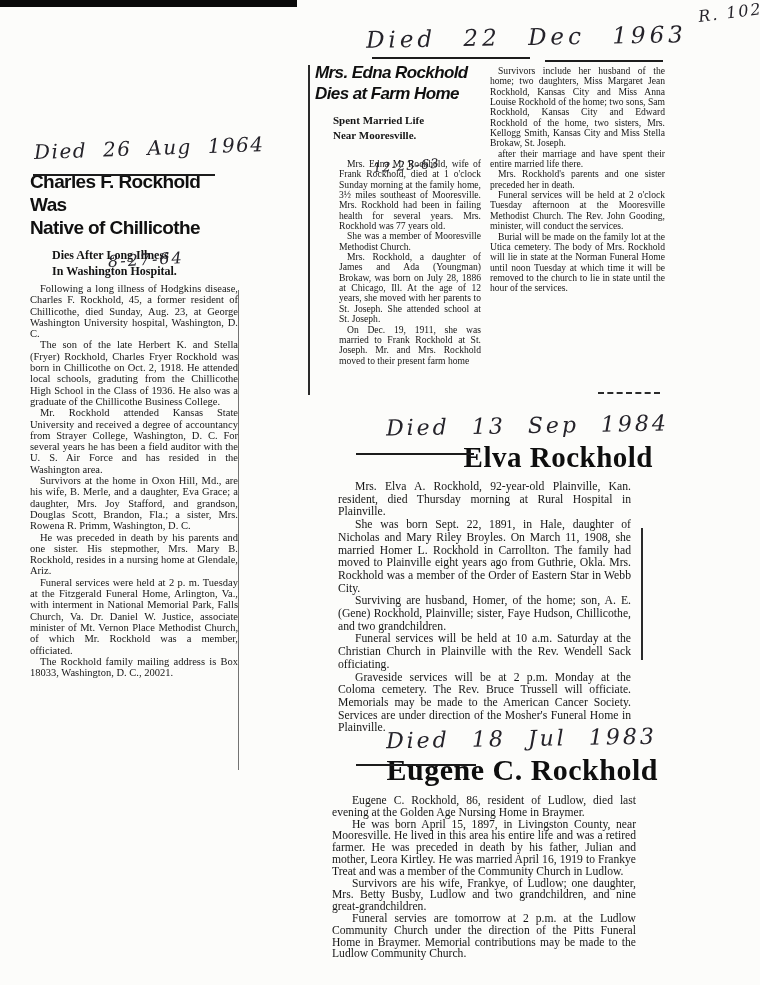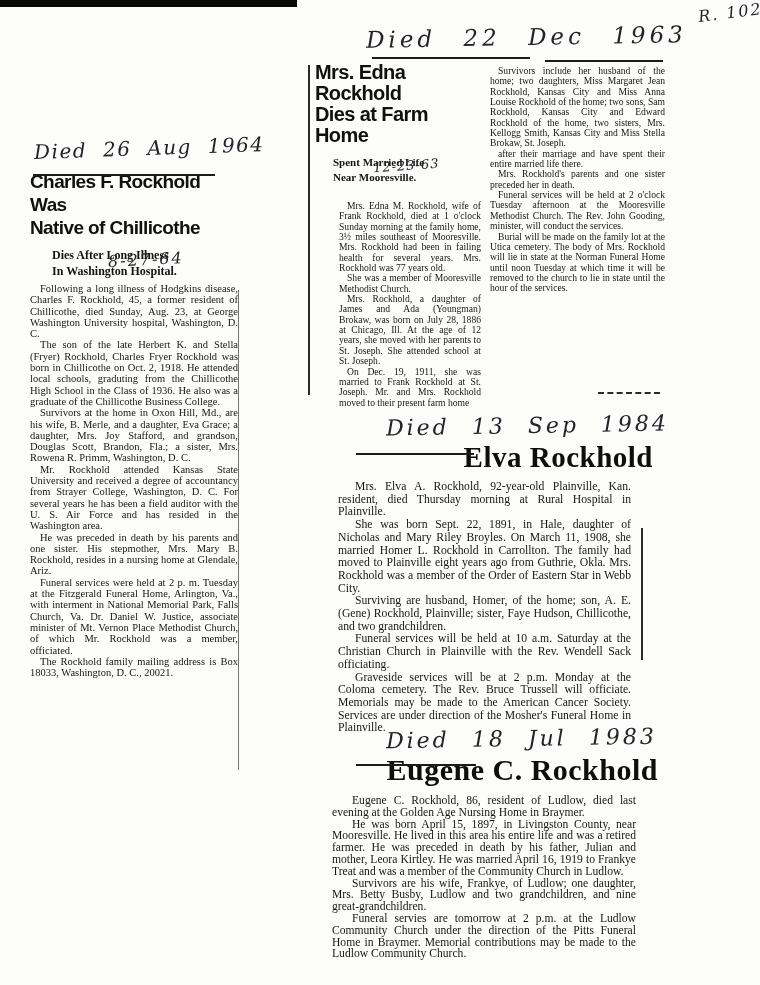--- a/index.html
+++ b/index.html
@@ -53,21 +53,21 @@
   .charles .head{font-size:19px;line-height:23px;margin-top:10px;}
   .charles .subhead{margin:8px 0 0 22px;font-size:12px;line-height:16px;}
   .charles .hw-small{position:absolute;left:78px;top:114px;font-size:16px;letter-spacing:2px;transform:rotate(-3deg);}
   .charles .news{margin-top:4px;font-size:10.5px;line-height:11.3px;}
   .charles .news p{text-indent:10px;}
 
   
   .edna{position:absolute;left:300px;top:58px;width:368px;height:348px;}
   .edna .col1{position:absolute;left:15px;top:4px;width:166px;}
   .edna .col2{position:absolute;left:190px;top:0px;width:175px;}
-  .edna .head{font-size:20px;line-height:21px;}
+  .edna .head{font-size:17px;line-height:21px;font-style:italic;}
   .edna .subhead{margin:9px 0 0 18px;font-size:11px;line-height:15px;}
   .edna .hw-small{position:absolute;left:58px;top:96px;font-size:13px;letter-spacing:1px;transform:rotate(-4deg);}
   .edna .news{font-size:9.6px;line-height:10.35px;}
   .edna .col1 .news{margin-top:16px;margin-left:24px;}
   .edna .col2 .news{margin-top:8px;}
   .edna .news p{text-indent:8px;}
 
   
   .elva{position:absolute;left:318px;top:413px;width:335px;}
   .elva .hw-date{font-size:22px;letter-spacing:3px;word-spacing:12px;margin-left:68px;display:inline-block;transform:rotate(-1deg);}
@@ -107,22 +107,22 @@
       <span>Native of Chillicothe</span>
     </h2>
     <div class="subhead">
       <span>Dies After Long Illness</span><br>
       <span>In Washington Hospital.</span>
     </div>
     <span class="hw hw-small">8-27-64</span>
     <div class="news">
         <p>Following a long illness of Hodgkins disease, Charles F. Rockhold, 45, a former resident of Chillicothe, died Sunday, Aug. 23, at George Washington University hospital, Washington, D. C.</p>
         <p>The son of the late Herbert K. and Stella (Fryer) Rockhold, Charles Fryer Rockhold was born in Chillicothe on Oct. 2, 1918. He attended local schools, graduting from the Chillicothe High School in the Class of 1936. He also was a graduate of the Chillicothe Business College.</p>
+        <p>Mr. Rockhold attended Kansas State University and received a degree of accountancy from Strayer College, Washington, D. C. For several years he has been a field auditor with the U. S. Air Force and has resided in the Washington area.</p>
         <p>Survivors at the home in Oxon Hill, Md., are his wife, B. Merle, and a daughter, Eva Grace; a daughter, Mrs. Joy Stafford, and grandson, Douglas Scott, Brandon, Fla.; a sister, Mrs. Rowena R. Primm, Washington, D. C.</p>
-        <p>Mr. Rockhold attended Kansas State University and received a degree of accountancy from Strayer College, Washington, D. C. For several years he has been a field auditor with the U. S. Air Force and has resided in the Washington area.</p>
         <p>He was preceded in death by his parents and one sister. His stepmother, Mrs. Mary B. Rockhold, resides in a nursing home at Glendale, Ariz.</p>
         <p>Funeral services were held at 2 p. m. Tuesday at the Fitzgerald Funeral Home, Arlington, Va., with interment in National Memorial Park, Falls Church, Va. Dr. Daniel W. Justice, associate minister of Mt. Vernon Place Methodist Church, of which Mr. Rockhold was a member, officiated.</p>
         <p>The Rockhold family mailing address is Box 18033, Washington, D. C., 20021.</p>
       </div>
   </div>
 
   <div class="vrule" style="left:238px;top:290px;width:1px;height:480px;opacity:0.65;"></div>
 
   <div class="edna">
     <div class="vrule" style="left:8px;top:7px;width:2px;height:330px;"></div>

